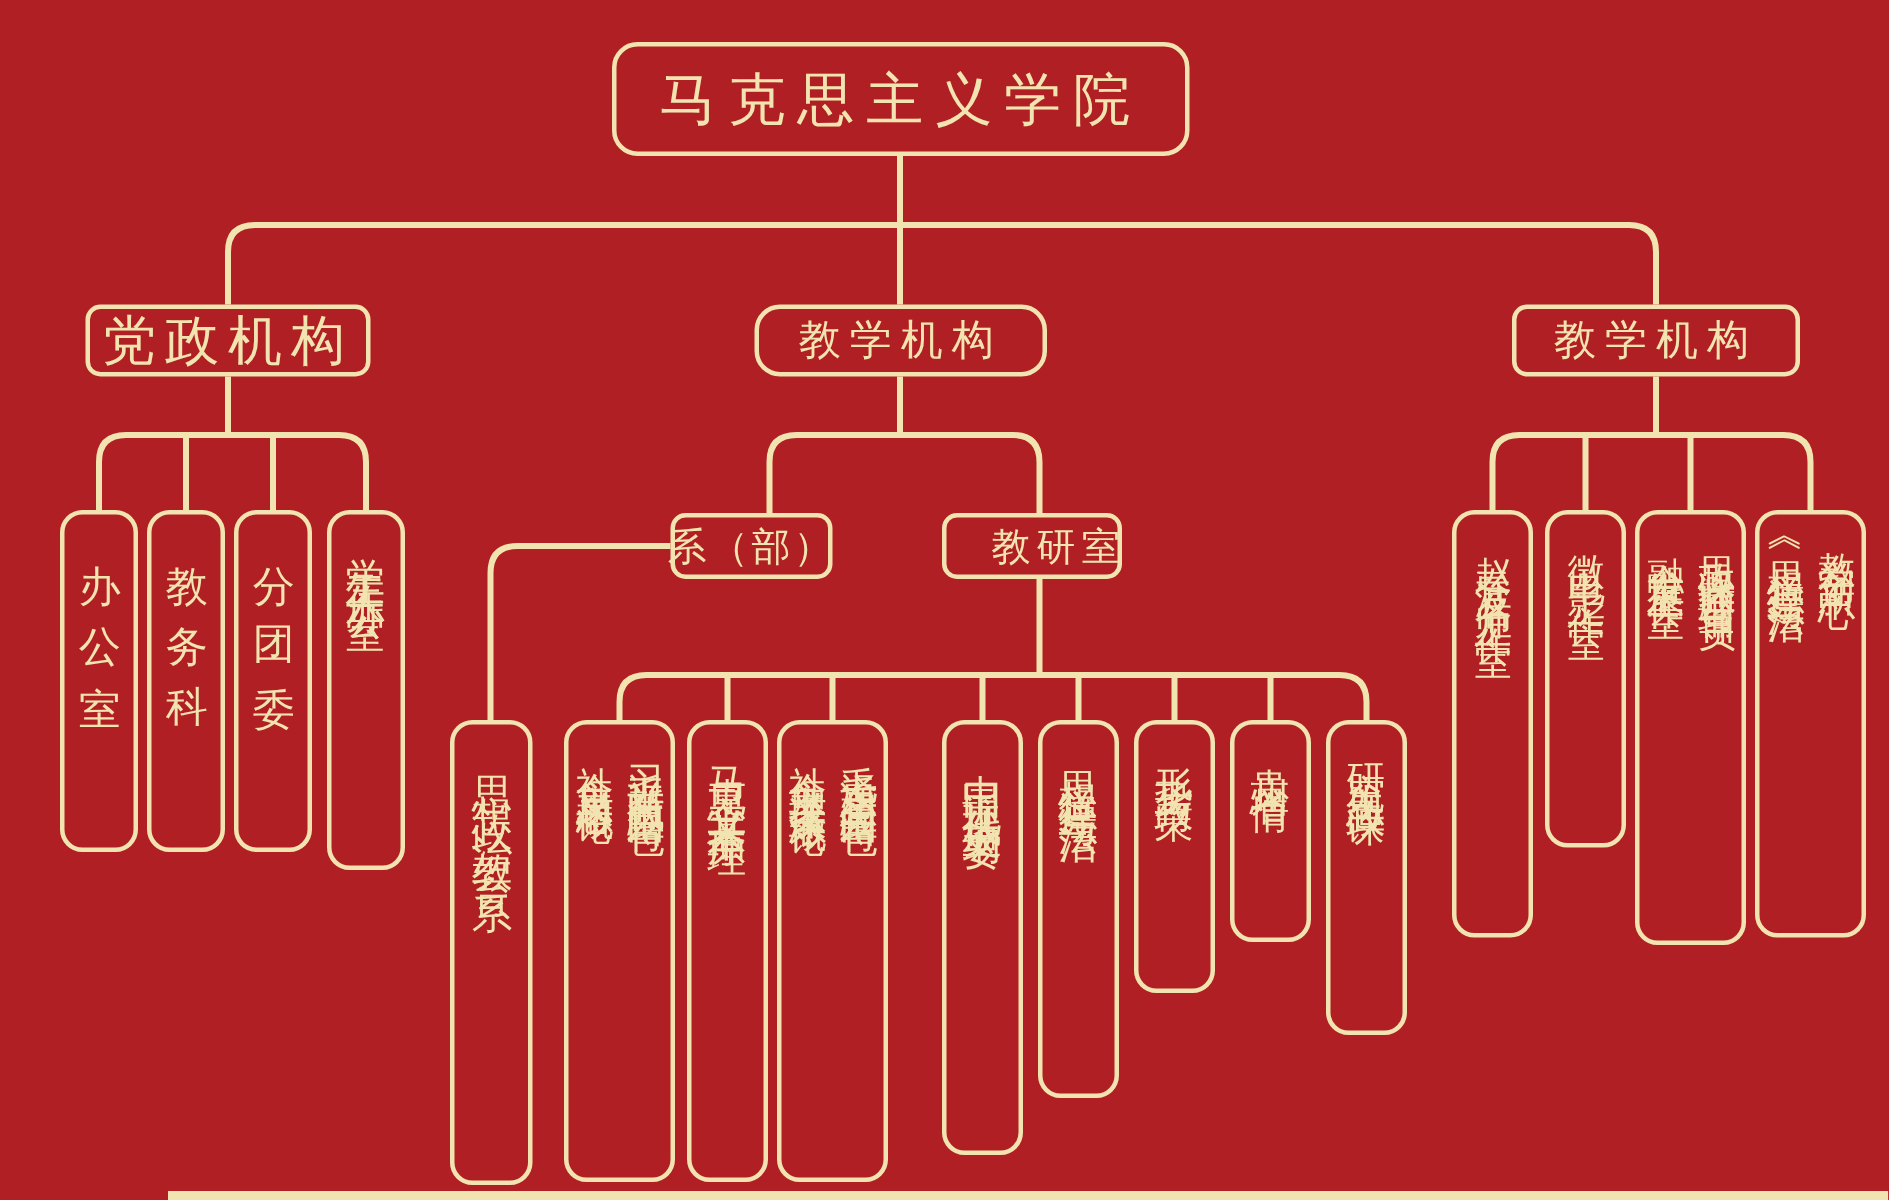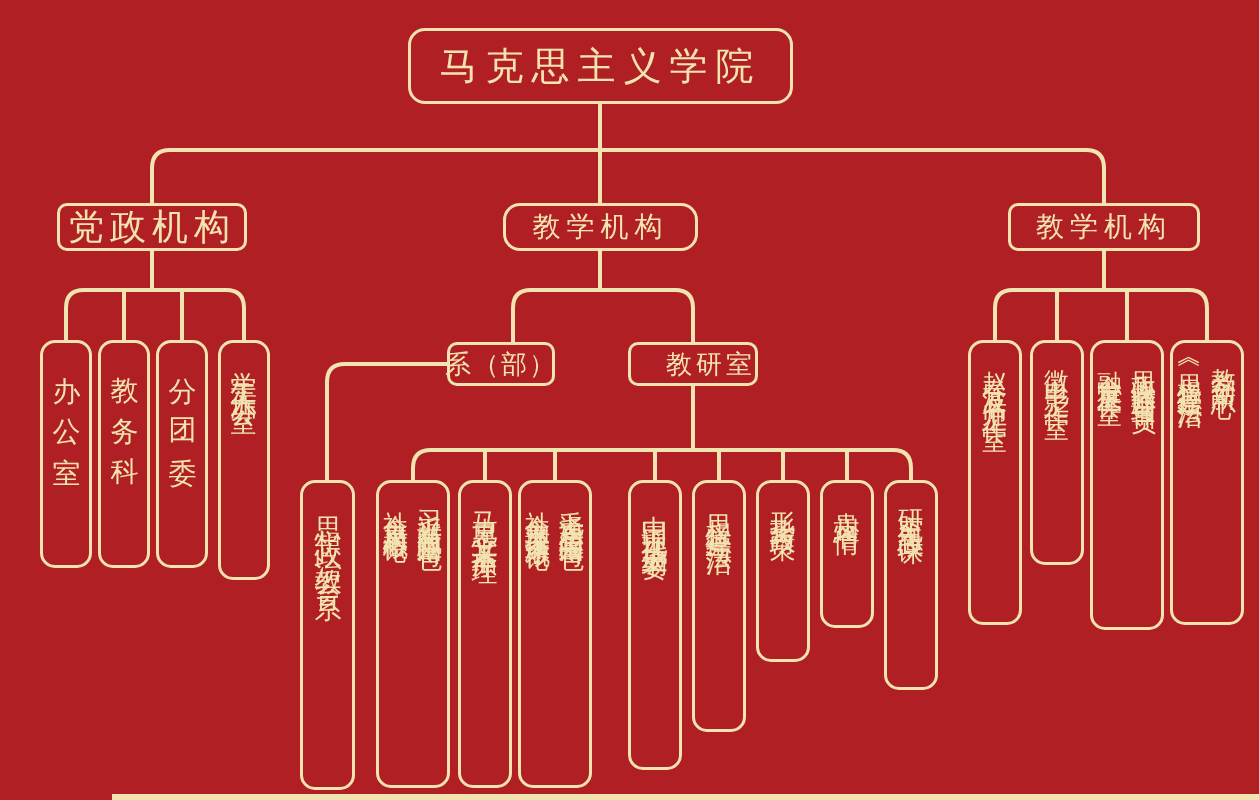--- a/index.html
+++ b/index.html
@@ -84,21 +84,21 @@
   <div class="hbox" style="left:57px;top:203px;width:190px;height:48px;font-size:36px;letter-spacing:6px;">党政机构</div>
   <div class="hbox" style="left:503px;top:203px;width:195px;height:48px;font-size:28px;letter-spacing:6px;border-radius:17px;">教学机构</div>
   <div class="hbox" style="left:1008px;top:203px;width:192px;height:48px;font-size:28px;letter-spacing:6px;">教学机构</div>
 
   <div class="vbox" style="left:40px;top:340px;width:52px;height:228px;font-size:28px;letter-spacing:40px;line-height:46px;padding-top:12px;">办公室</div>
   <div class="vbox" style="left:98px;top:340px;width:52px;height:228px;font-size:28px;letter-spacing:40px;line-height:46px;padding-top:12px;">教务科</div>
   <div class="vbox" style="left:156px;top:340px;width:52px;height:228px;font-size:28px;letter-spacing:40px;line-height:46px;padding-top:12px;">分团委</div>
   <div class="vbox" style="left:218px;top:340px;width:52px;height:240px;font-size:26px;letter-spacing:6px;line-height:46px;padding-top:8px;">学生工作办公室</div>
 
   <div class="hbox" style="left:447px;top:342px;width:108px;height:44px;font-size:26px;letter-spacing:2px;">系（部）</div>
-  <div class="hbox" style="left:628px;top:342px;width:130px;height:44px;font-size:26px;letter-spacing:4px;padding-left:36px;">教研室</div>
+  <div class="hbox" style="left:628px;top:342px;width:120px;height:44px;font-size:26px;letter-spacing:4px;padding-left:36px;">教研室</div>
 
   <div class="vbox" style="left:300px;top:480px;width:55px;height:310px;font-size:27px;letter-spacing:13px;line-height:49px;padding-top:12px;">思想政治教育系</div>
 
   <div class="vbox" style="left:376px;top:480px;width:74px;height:308px;font-size:25px;letter-spacing:4px;line-height:34px;padding-top:8px;">习近平新时代中国特色
 社会主义思想概论</div>
   <div class="vbox" style="left:458px;top:480px;width:54px;height:308px;font-size:26px;letter-spacing:6px;line-height:48px;padding-top:8px;">马克思主义基本原理</div>
   <div class="vbox" style="left:518px;top:480px;width:74px;height:308px;font-size:25px;letter-spacing:4px;line-height:34px;padding-top:8px;">毛泽东思想与中国特色
 社会主义理论体系概论</div>
   <div class="vbox" style="left:628px;top:480px;width:54px;height:290px;font-size:26px;letter-spacing:6px;line-height:48px;padding-top:12px;">中国近现代史纲要</div>
   <div class="vbox" style="left:692px;top:480px;width:54px;height:252px;font-size:26px;letter-spacing:6px;line-height:48px;padding-top:10px;">思想道德与法治</div>

